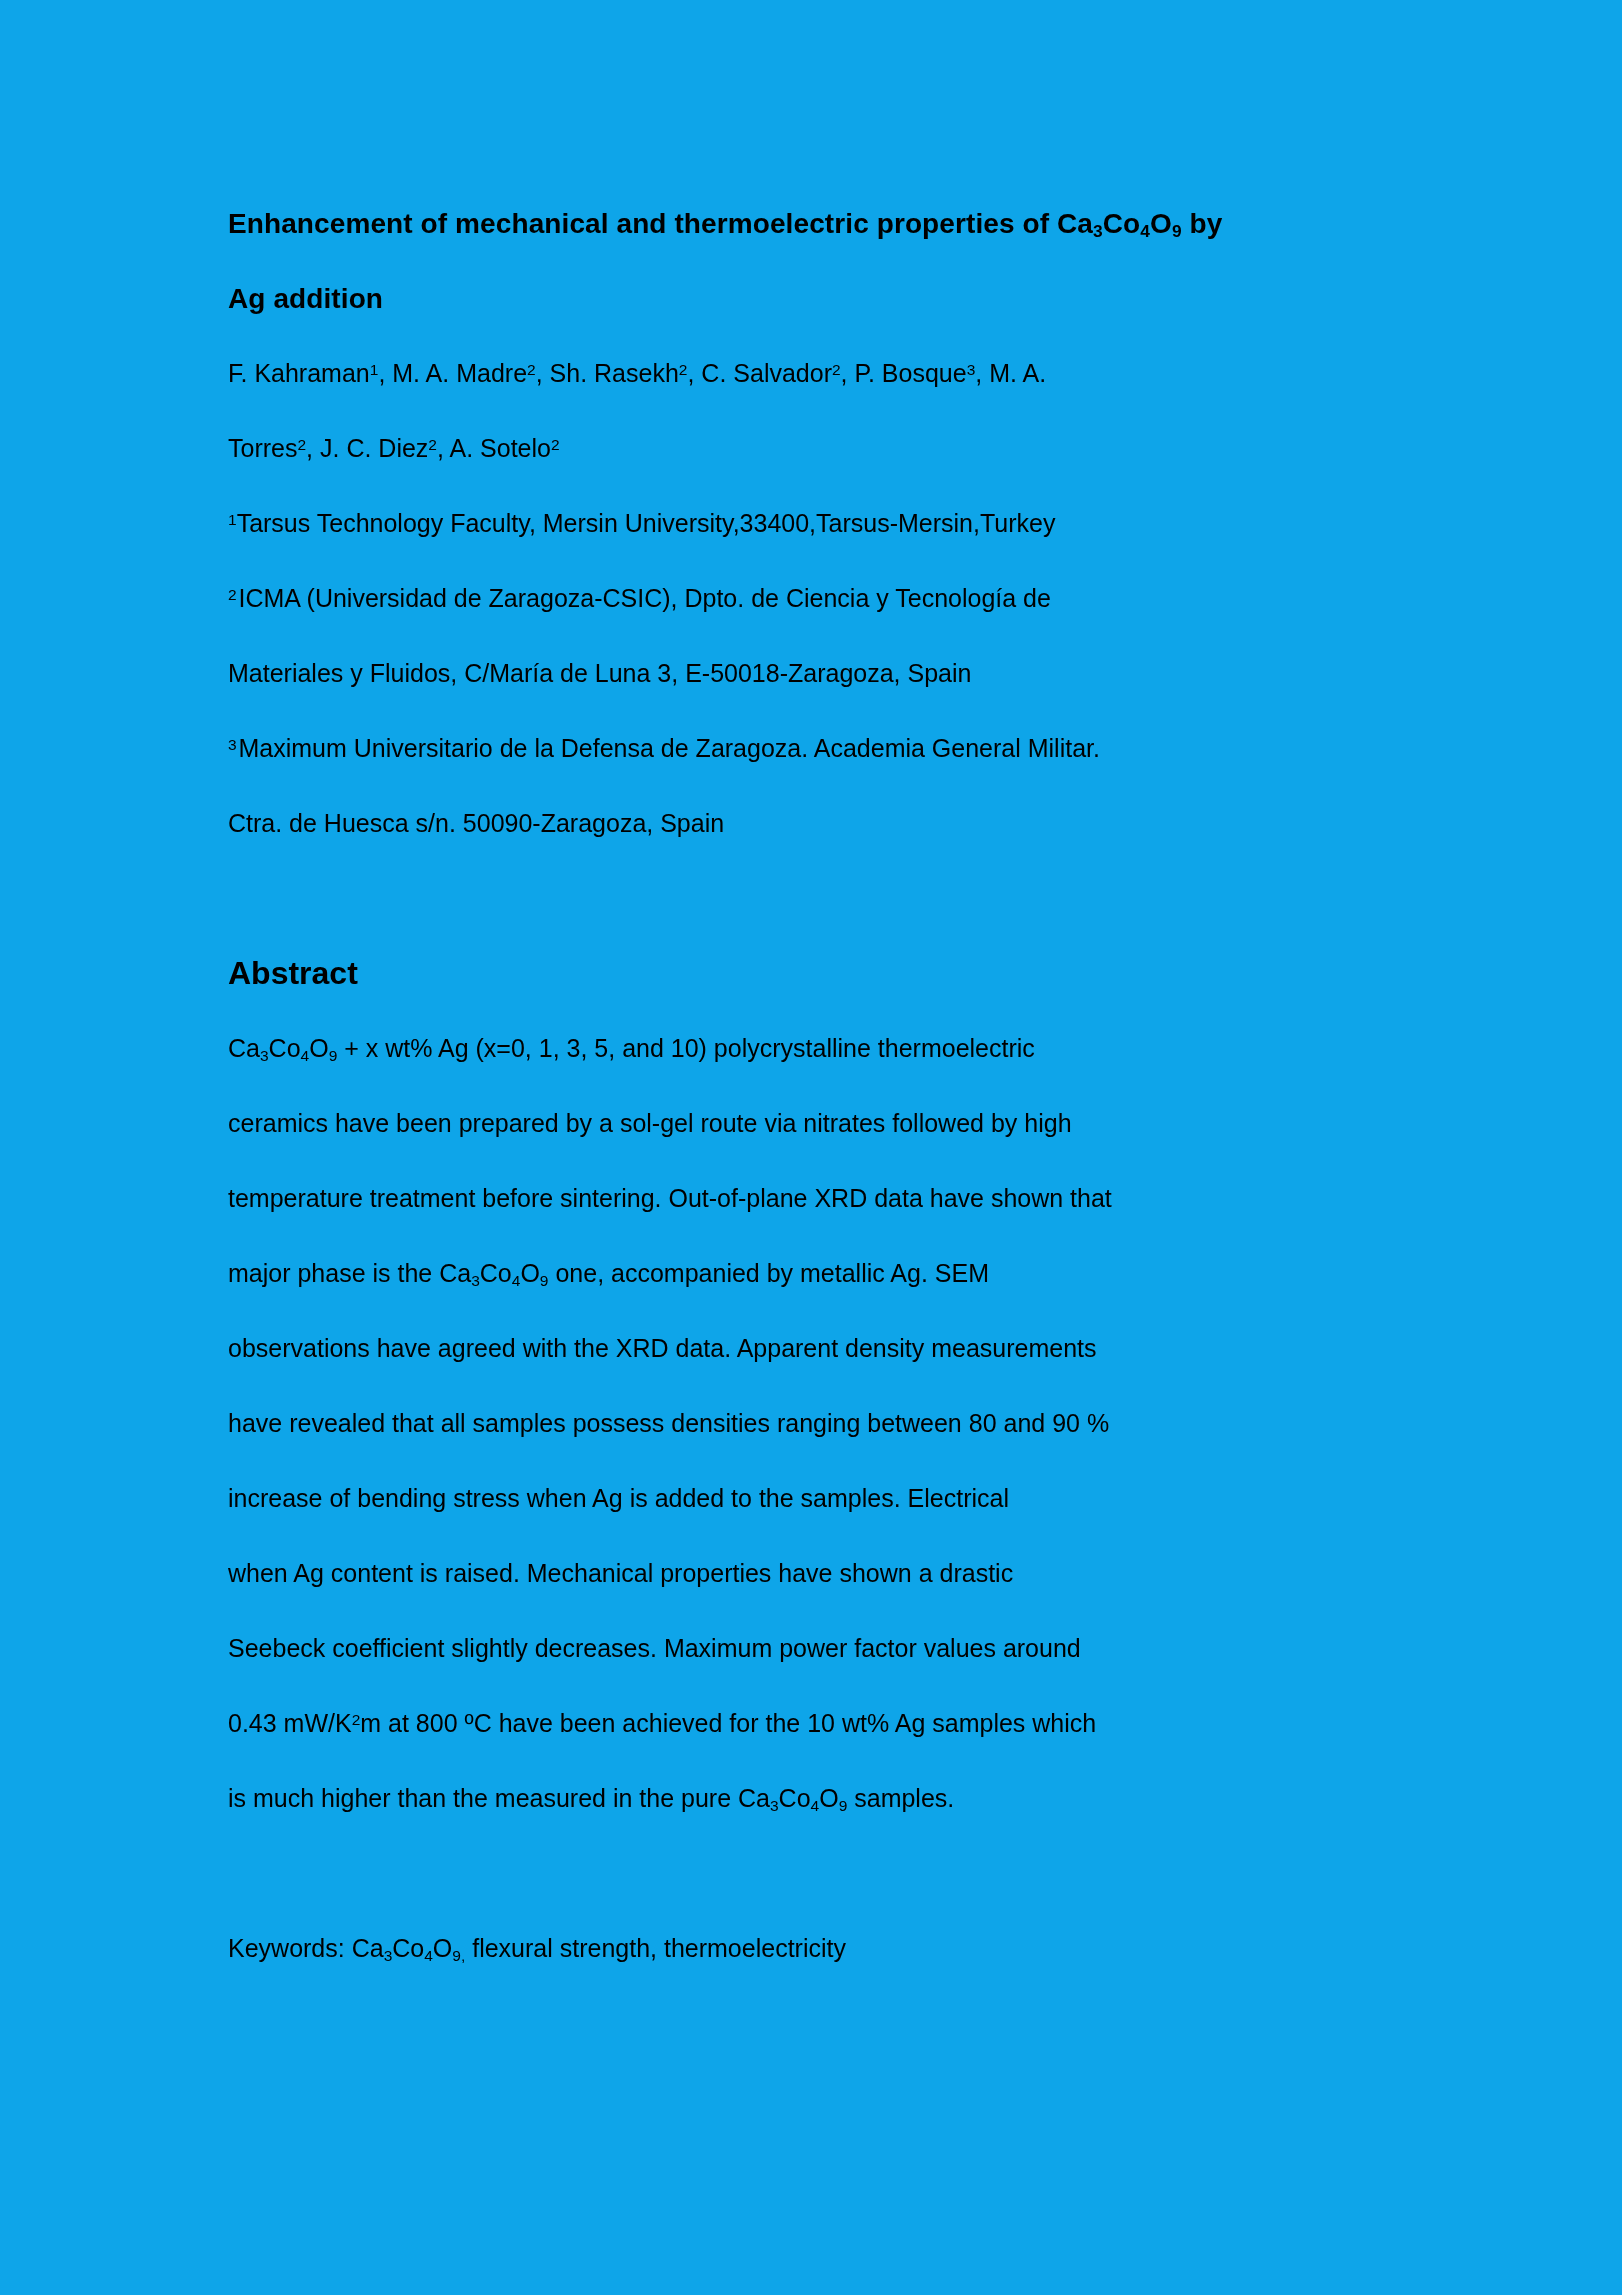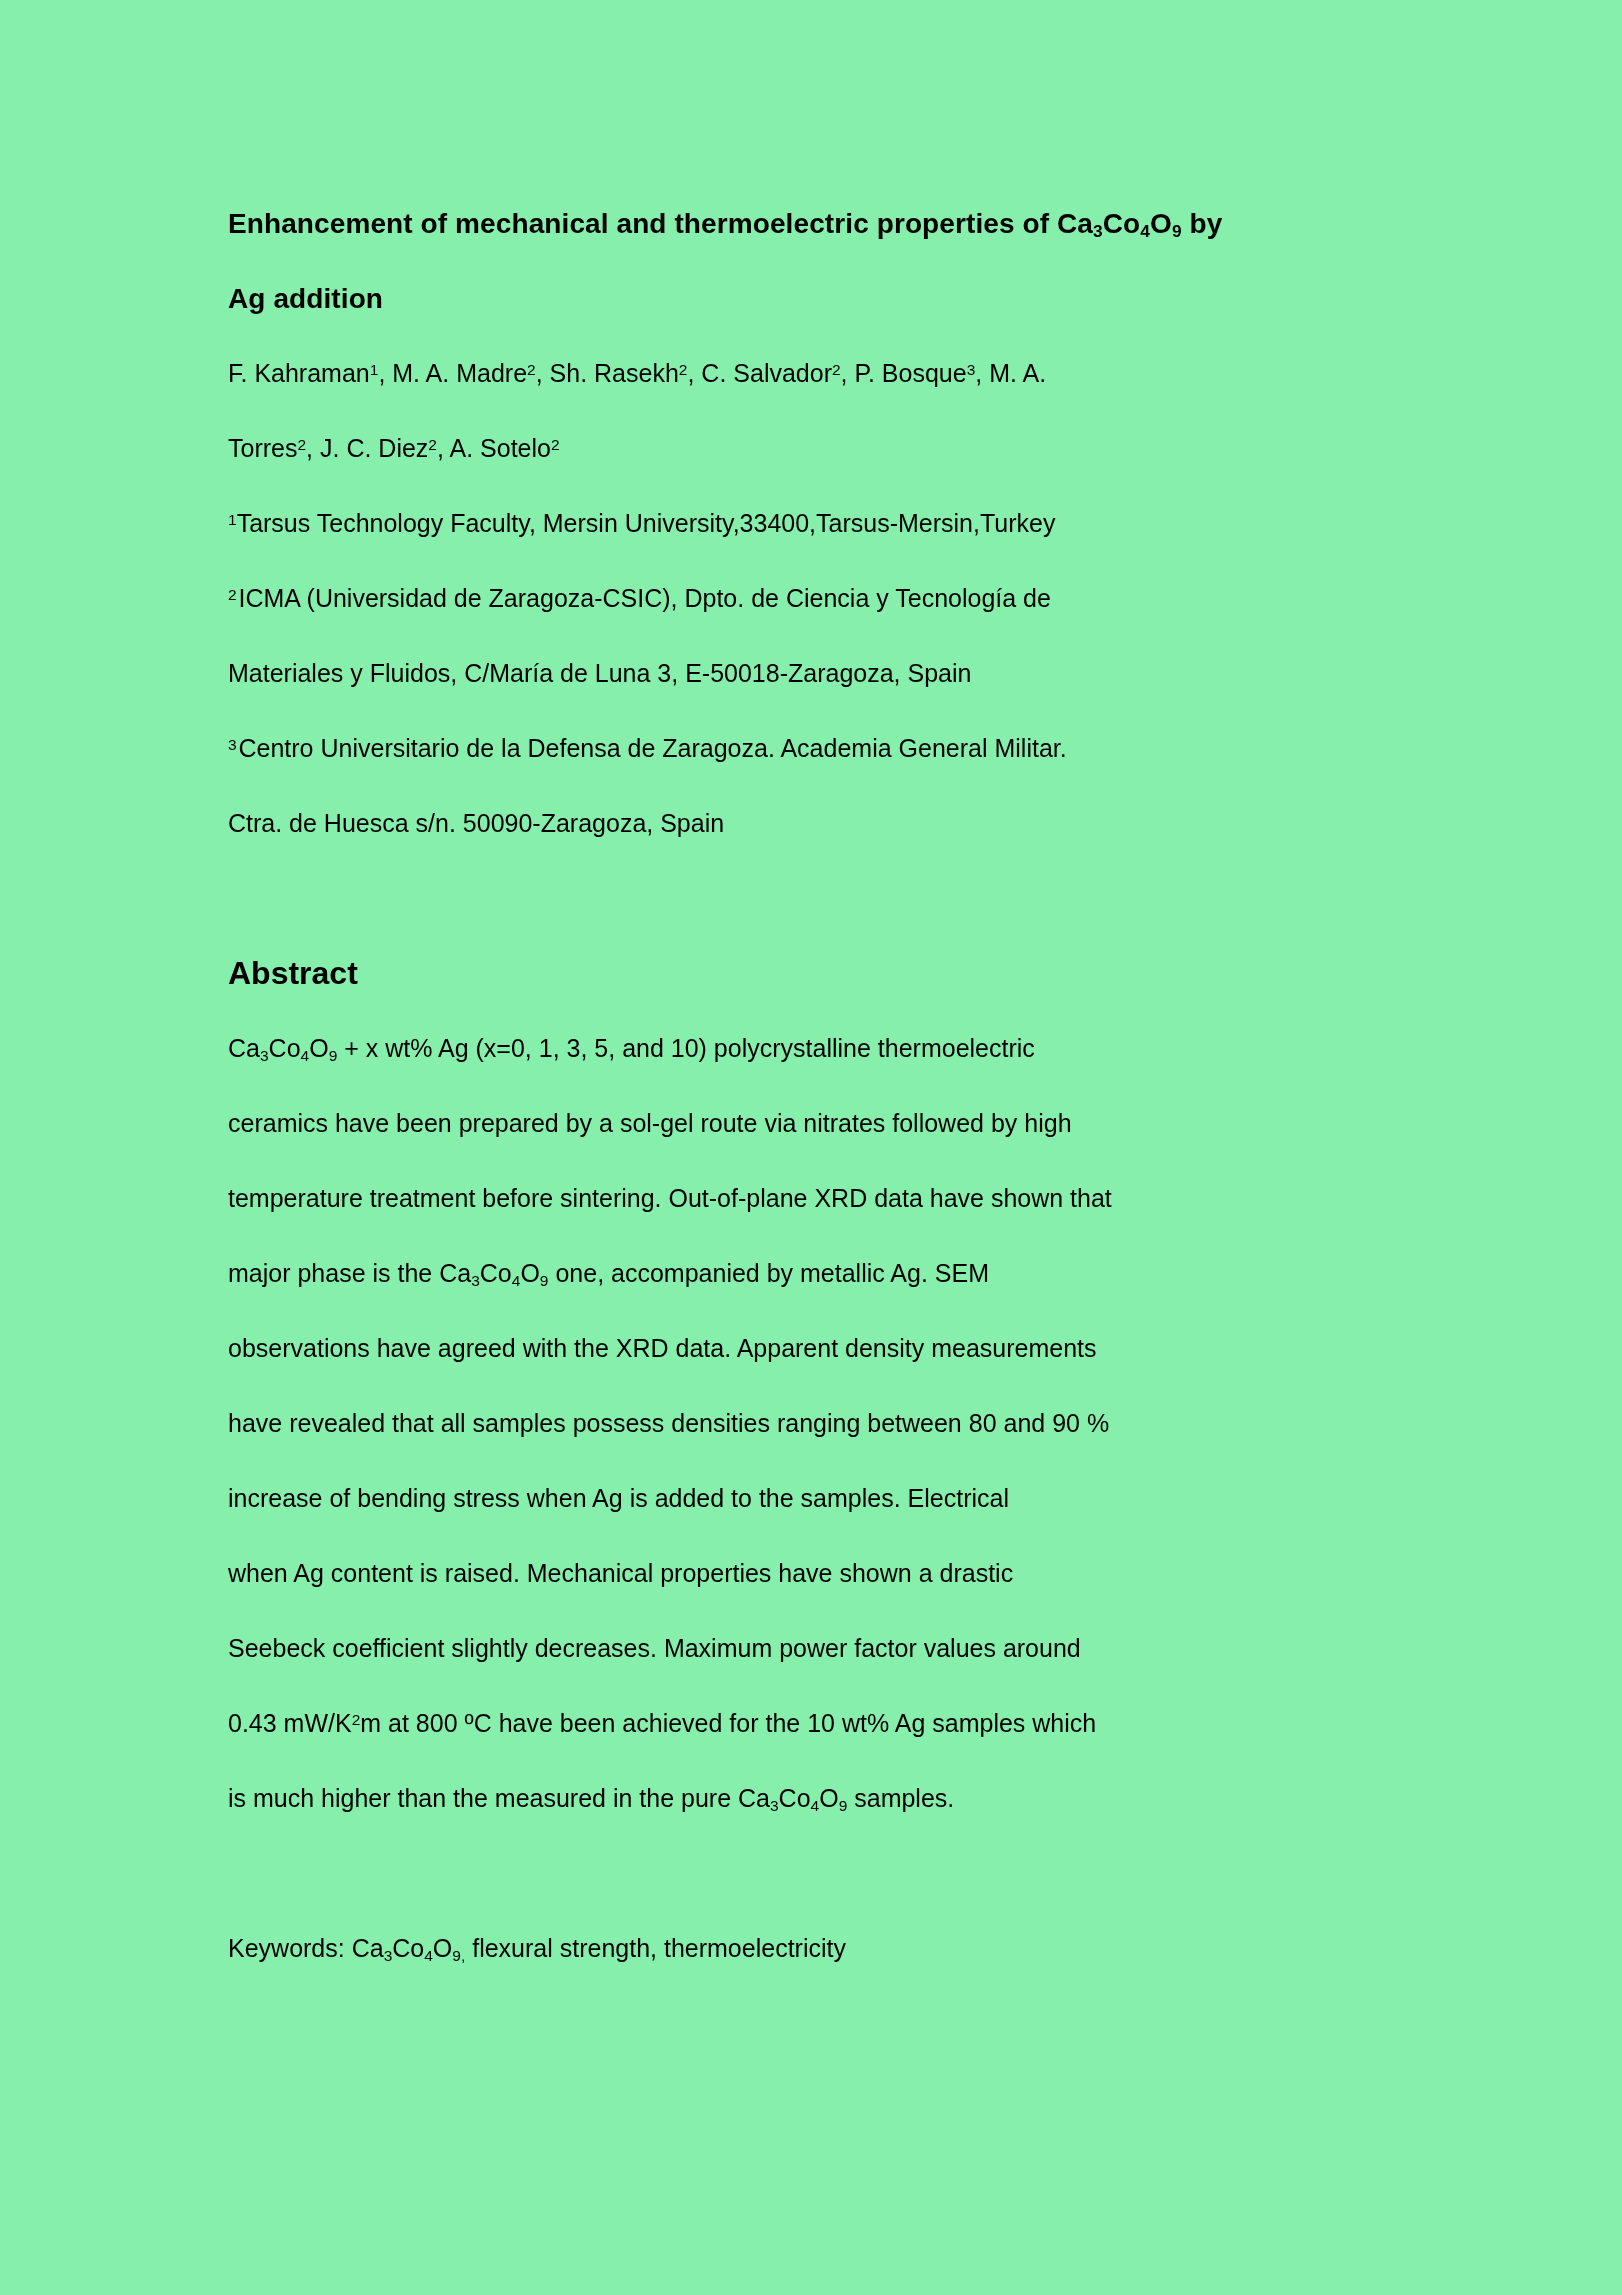--- a/index.html
+++ b/index.html
@@ -4,21 +4,21 @@
 <style>
   html, body {
     margin: 0;
     padding: 0;
     background: #ffffff;
   }
   .page {
     position: relative;
     width: 1623px;
     height: 2295px;
-    background: #86efac;
+    background: #0ea5e9;
     font-family: "Liberation Sans", sans-serif;
     color: #000000;
     overflow: hidden;
   }
   .content {
     position: absolute;
     left: 228px;
     top: 186px;
     width: 1163px;
   }
@@ -85,21 +85,21 @@
 
     <div class="line"><span>Torres</span><sup>2</sup><span>, </span><span>J. C. Diez</span><sup>2</sup><span>, </span><span>A. Sotelo</span><sup>2</sup></div>
 
     <div class="line"><sup>1</sup><span>Tarsus Technology Faculty, Mersin University,33400,Tarsus-Mersin,Turkey</span></div>
 
     <div class="line"><span class="supsp">2</span><span>ICMA (Universidad de Zaragoza-CSIC), Dpto. de Ciencia y Tecnología de</span></div>
     <div class="line">
       <span>Materiales y Fluidos, C/María de Luna 3, E-50018-Zaragoza, Spain</span>
     </div>
 
-    <div class="line"><span class="supsp">3</span><span>Centro Universitario de la Defensa de Zaragoza. Academia General Militar.</span></div>
+    <div class="line"><span class="supsp">3</span><span>Maximum Universitario de la Defensa de Zaragoza. Academia General Militar.</span></div>
     <div class="line">
       <span>Ctra. de Huesca s/n. 50090-Zaragoza, Spain</span>
     </div>
 
     <div class="blank"></div>
 
     <div class="section-head">
       <span>Abstract</span>
     </div>
 

